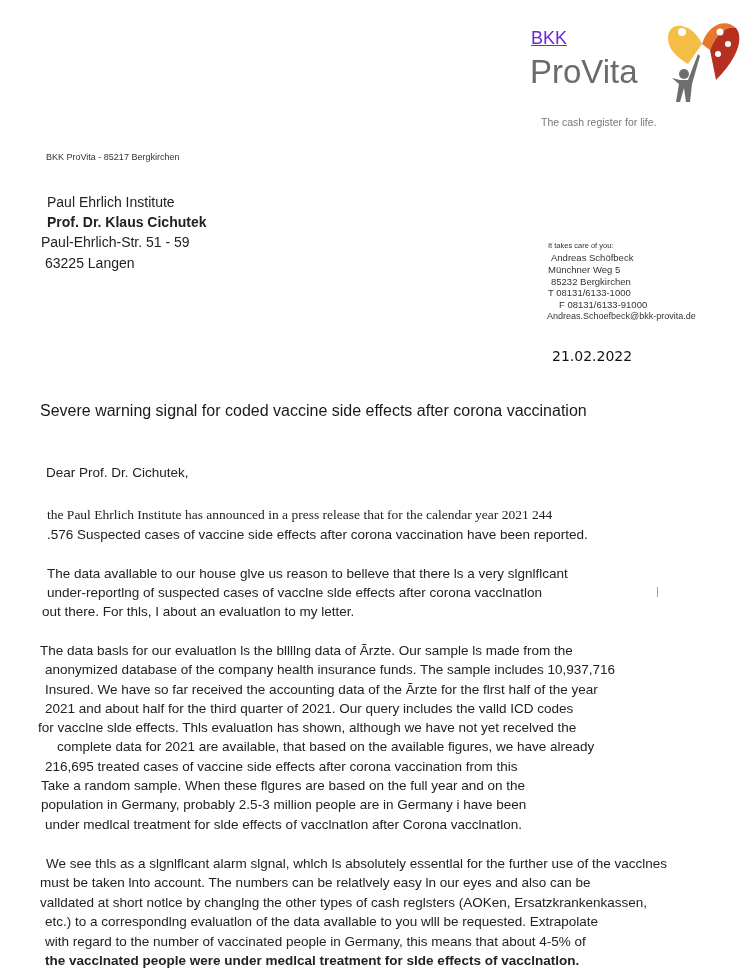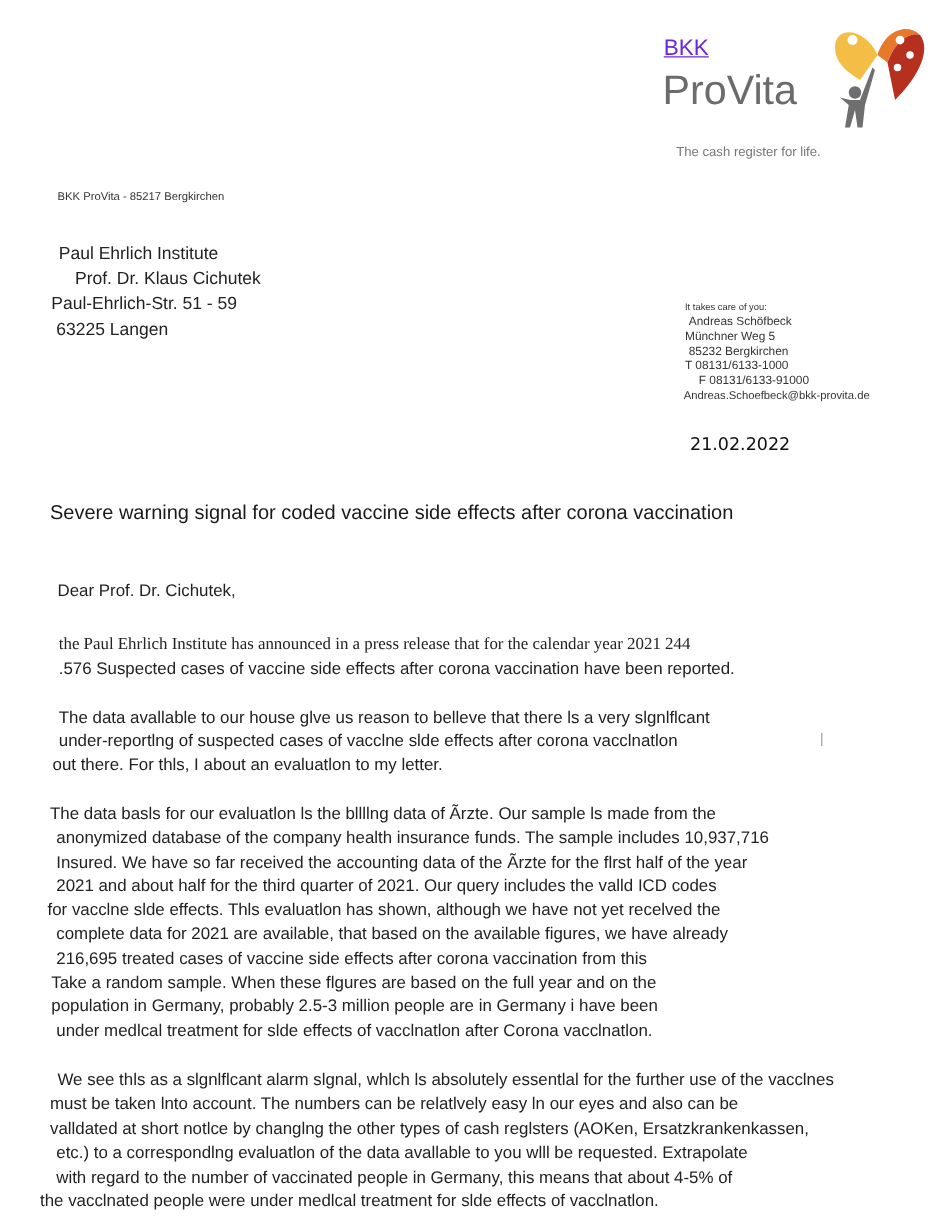--- a/index.html
+++ b/index.html
@@ -38,21 +38,21 @@
     .sender-line {
       left: 46px; top: 152px;
       font-size: 9px; color: #333333;
     }
 
     
     .recipient {
       font-size: 14px; color: #222222;
     }
     .r0 { left: 47px; top: 194px; }
-    .r1 { left: 60px; top: 214px; }
+    .r1 { left: 47px; top: 214px; font-weight: bold; }
     .r2 { left: 41px; top: 234px; }
     .r3 { left: 45px; top: 255px; }
 
     
     .contact-label { left: 548px; top: 241px; font-size: 7.5px; color: #333; }
     .contact { font-size: 9.5px; color: #333333; }
     .c0 { left: 551px; top: 252px; }
     .c1 { left: 548px; top: 264px; }
     .c2 { left: 551px; top: 276px; }
     .c3 { left: 548px; top: 287px; }
@@ -135,24 +135,24 @@
 <div class="abs line" style="left:47px; top:566px;">The data avallable to our house glve us reason to belleve that there ls a very slgnlflcant</div>
 <div class="abs line" style="left:47px; top:585px;">under-reportlng of suspected cases of vacclne slde effects after corona vacclnatlon</div>
 <div class="abs line" style="left:42px; top:604px;">out there. For thls, I about an evaluatlon to my letter.</div>
 <div class="abs stray" style="left:656px; top:585px;">|</div>
 
 <div class="abs line" style="left:40px; top:643px;">The data basls for our evaluatlon ls the bllllng data of Ãrzte. Our sample ls made from the</div>
 <div class="abs line" style="left:45px; top:662px;">anonymized database of the company health insurance funds. The sample includes 10,937,716</div>
 <div class="abs line" style="left:45px; top:682px;">Insured. We have so far received the accounting data of the Ãrzte for the flrst half of the year</div>
 <div class="abs line" style="left:45px; top:701px;">2021 and about half for the third quarter of 2021. Our query includes the valld ICD codes</div>
 <div class="abs line" style="left:38px; top:720px;">for vacclne slde effects. Thls evaluatlon has shown, although we have not yet recelved the</div>
-<div class="abs line" style="left:45px; top:739px;">complete data for 2021 are available, that based on the available figures, we have already</div>
+<div class="abs line" style="left:57px; top:739px;">complete data for 2021 are available, that based on the available figures, we have already</div>
 <div class="abs line" style="left:45px; top:759px;">216,695 treated cases of vaccine side effects after corona vaccination from this</div>
 <div class="abs line" style="left:41px; top:778px;">Take a random sample. When these flgures are based on the full year and on the</div>
 <div class="abs line" style="left:41px; top:797px;">population in Germany, probably 2.5-3 million people are in Germany i have been</div>
 <div class="abs line" style="left:45px; top:817px;">under medlcal treatment for slde effects of vacclnatlon after Corona vacclnatlon.</div>
 
 <div class="abs line" style="left:46px; top:856px;">We see thls as a slgnlflcant alarm slgnal, whlch ls absolutely essentlal for the further use of the vacclnes</div>
 <div class="abs line" style="left:40px; top:875px;">must be taken lnto account. The numbers can be relatlvely easy ln our eyes and also can be</div>
 <div class="abs line" style="left:40px; top:895px;">valldated at short notlce by changlng the other types of cash reglsters (AOKen, Ersatzkrankenkassen,</div>
 <div class="abs line" style="left:45px; top:914px;">etc.) to a correspondlng evaluatlon of the data avallable to you wlll be requested. Extrapolate</div>
 <div class="abs line" style="left:45px; top:934px;">with regard to the number of vaccinated people in Germany, this means that about 4-5% of</div>
-<div class="abs line" style="left:32px; top:953px;">the vacclnated people were under medlcal treatment for slde effects of vacclnatlon.</div>
+<div class="abs line" style="left:45px; top:953px;font-weight:bold;">the vacclnated people were under medlcal treatment for slde effects of vacclnatlon.</div>
 
 </body></html>

